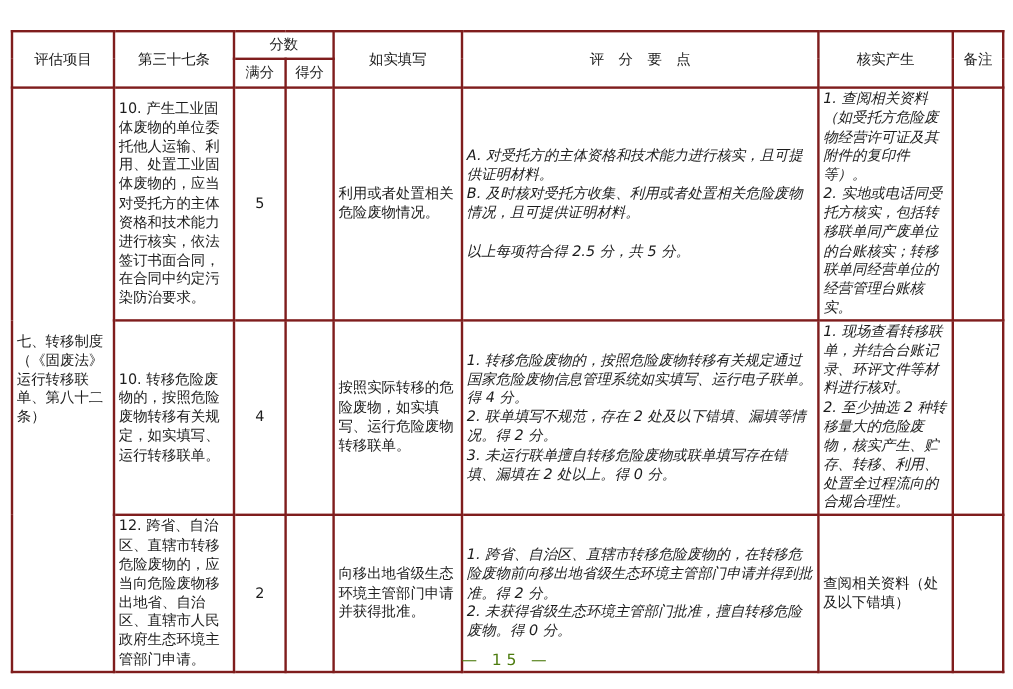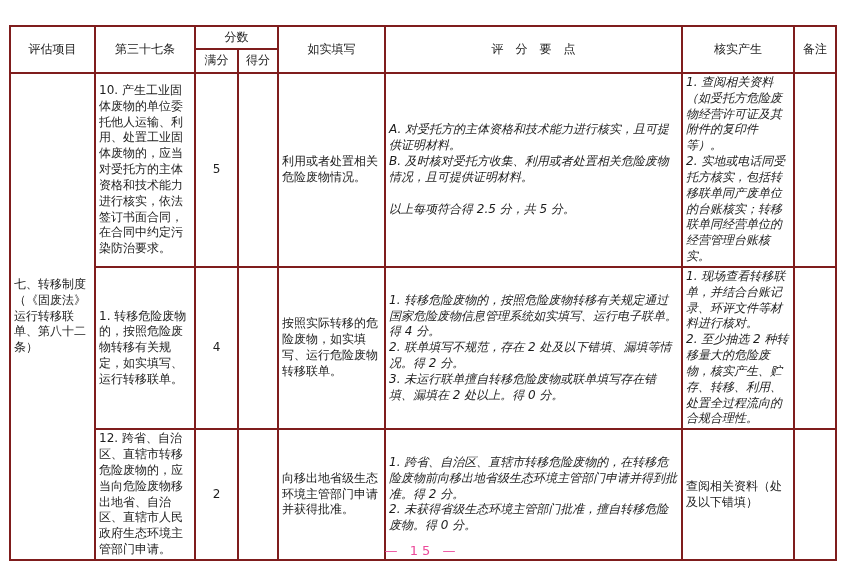--- a/index.html
+++ b/index.html
@@ -52,21 +52,21 @@
   td.left { text-align: left; }
   td.prewrap { white-space: pre-wrap; font-style: italic; }
   .page-footer {
     position: absolute;
     left: 0;
     top: 543px;
     width: 844px;
     text-align: center;
     font-size: 13px;
     letter-spacing: 4px;
-    color: #ec4899;
+    color: #4d7c0f;
   }
 </style>
 </head>
 <body>
 
 <div class="page">
 
   <table class="eval-table">
     <colgroup>
       <col style="width:85px">
@@ -103,21 +103,21 @@
       <td class="left prewrap">A. 对受托方的主体资格和技术能力进行核实，且可提供证明材料。
 B. 及时核对受托方收集、利用或者处置相关危险废物情况，且可提供证明材料。
 
 以上每项符合得 2.5 分，共 5 分。</td>
       <td class="left prewrap">1. 查阅相关资料（如受托方危险废物经营许可证及其附件的复印件等）。
 2. 实地或电话同受托方核实，包括转移联单同产废单位的台账核实；转移联单同经营单位的经营管理台账核实。</td>
       <td class="center"></td>
     </tr>
 
     <tr class="brow2">
-      <td class="left">1. 转移危险废物的，按照危险废物转移有关规定，如实填写、运行转移联单。</td>
+      <td class="left">10. 转移危险废物的，按照危险废物转移有关规定，如实填写、运行转移联单。</td>
       <td class="center">4</td>
       <td class="center"></td>
       <td class="left">按照实际转移的危险废物，如实填写、运行危险废物转移联单。</td>
       <td class="left prewrap">1. 转移危险废物的，按照危险废物转移有关规定通过国家危险废物信息管理系统如实填写、运行电子联单。得 4 分。
 2. 联单填写不规范，存在 2 处及以下错填、漏填等情况。得 2 分。
 3. 未运行联单擅自转移危险废物或联单填写存在错填、漏填在 2 处以上。得 0 分。</td>
       <td class="left prewrap">1. 现场查看转移联单，并结合台账记录、环评文件等材料进行核对。
 2. 至少抽选 2 种转移量大的危险废物，核实产生、贮存、转移、利用、处置全过程流向的合规合理性。</td>
       <td class="center"></td>
     </tr>

